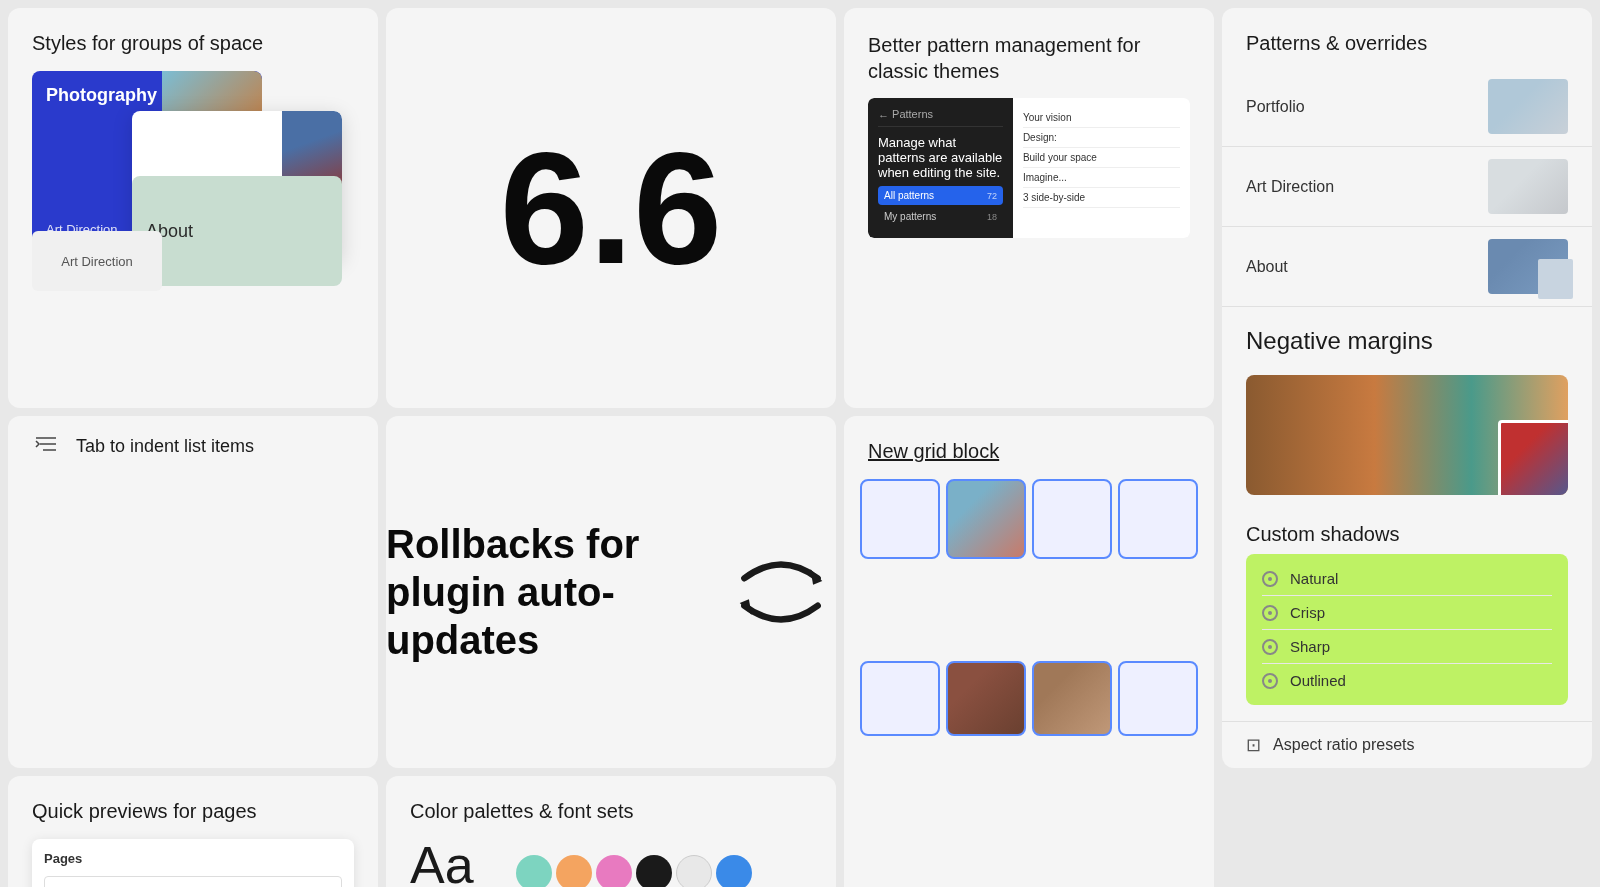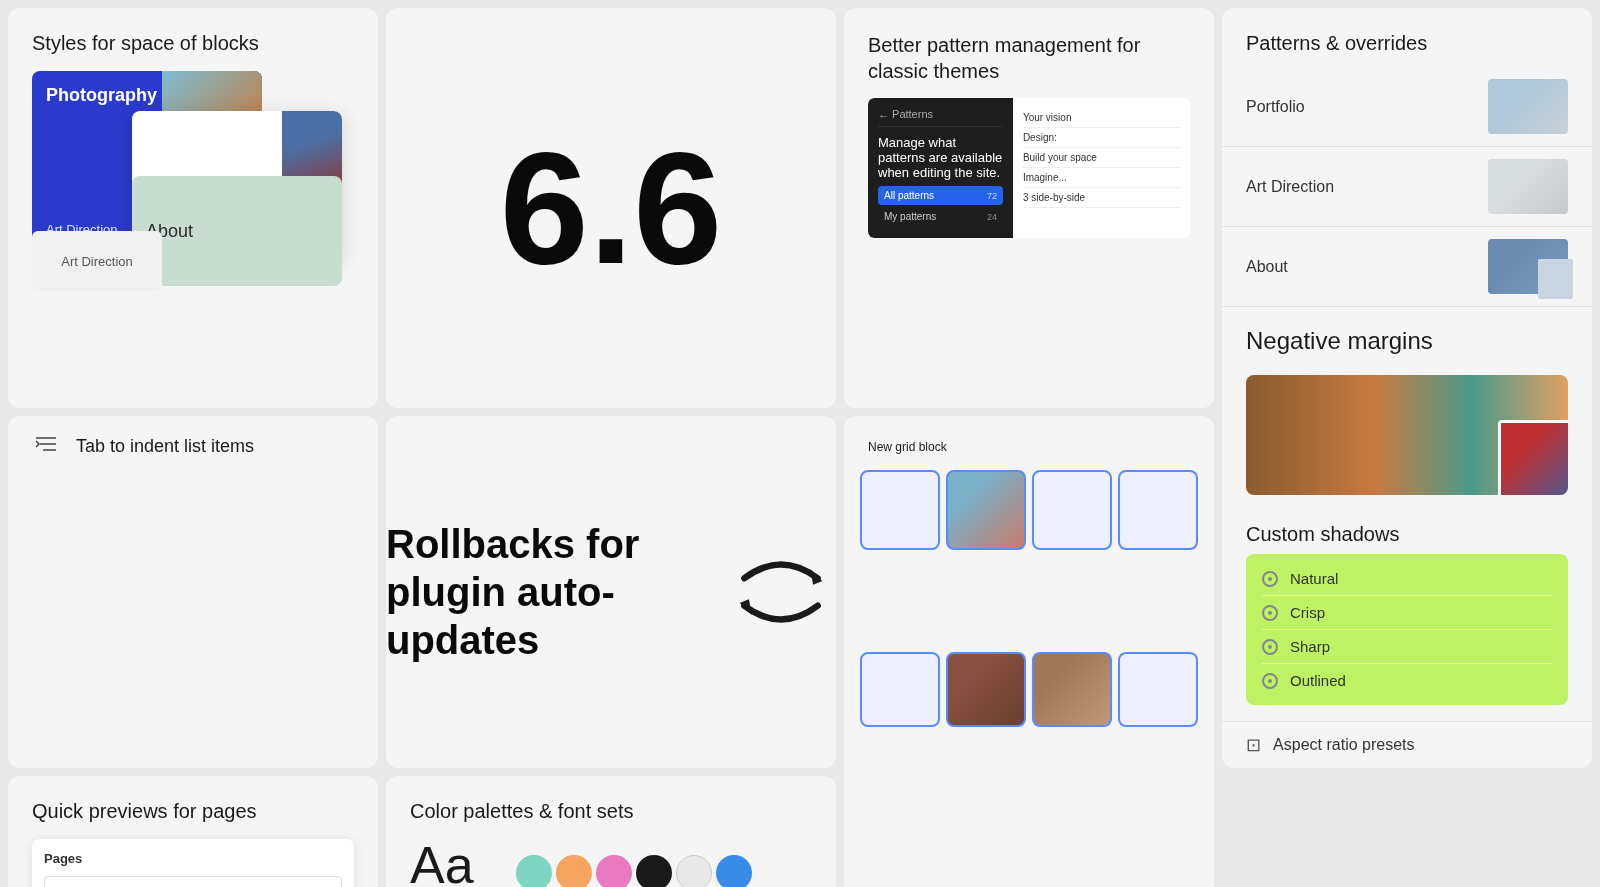--- a/index.html
+++ b/index.html
@@ -386,24 +386,25 @@
       height: 36px;
       border-radius: 50%;
     }
 
     
     .card-grid-block {
       grid-column: 3;
       grid-row: 2 / 4;
     }
     .card-gb-title {
-      font-size: 12px;
+      font-size: 20px;
       font-weight: 400;
       color: #1a1a1a;
       padding: 24px 24px 16px;
+      text-decoration: underline;
     }
     .grid-preview {
       padding: 0 16px 16px;
       display: grid;
       grid-template-columns: repeat(4, 1fr);
       grid-template-rows: repeat(2, 80px);
       gap: 6px;
     }
     .grid-cell {
       border: 2px solid #5a8aff;
@@ -503,21 +504,21 @@
       padding: 24px;
     }
   </style>
 </head>
 <body>
 
 <div class="grid">
 
   <div class="card card-styles">
     <div class="card-pad">
-      <div class="card-styles-title">Styles for space of blocks</div>
+      <div class="card-styles-title">Styles for groups of space</div>
       <div class="blocks-preview">
 
         <div class="block-photography">
           <div class="block-photo-accent"></div>
           <span class="block-photography-title">Photography</span>
           <span class="block-photography-subtitle">Art Direction</span>
         </div>
 
         <div class="block-portfolio">
           <span class="block-portfolio-title">Portfolio</span>
@@ -545,21 +546,21 @@
       <div class="patterns-screenshot">
         <div class="patterns-left">
           <div class="patterns-left-header">← Patterns</div>
           <div class="patterns-left-title">Manage what patterns are available when editing the site.</div>
           <div class="patterns-left-item active">
             <span>All patterns</span>
             <span class="patterns-left-item-count">72</span>
           </div>
           <div class="patterns-left-item">
             <span>My patterns</span>
-            <span class="patterns-left-item-count">24</span>
+            <span class="patterns-left-item-count">18</span>
           </div>
 
         </div>
         <div class="patterns-right">
           <div class="patterns-right-item">Your vision</div>
           <div class="patterns-right-item">Design:</div>
           <div class="patterns-right-item">Build your space</div>
           <div class="patterns-right-item">Imagine...</div>
           <div class="patterns-right-item">3 side-by-side</div>
         </div>

